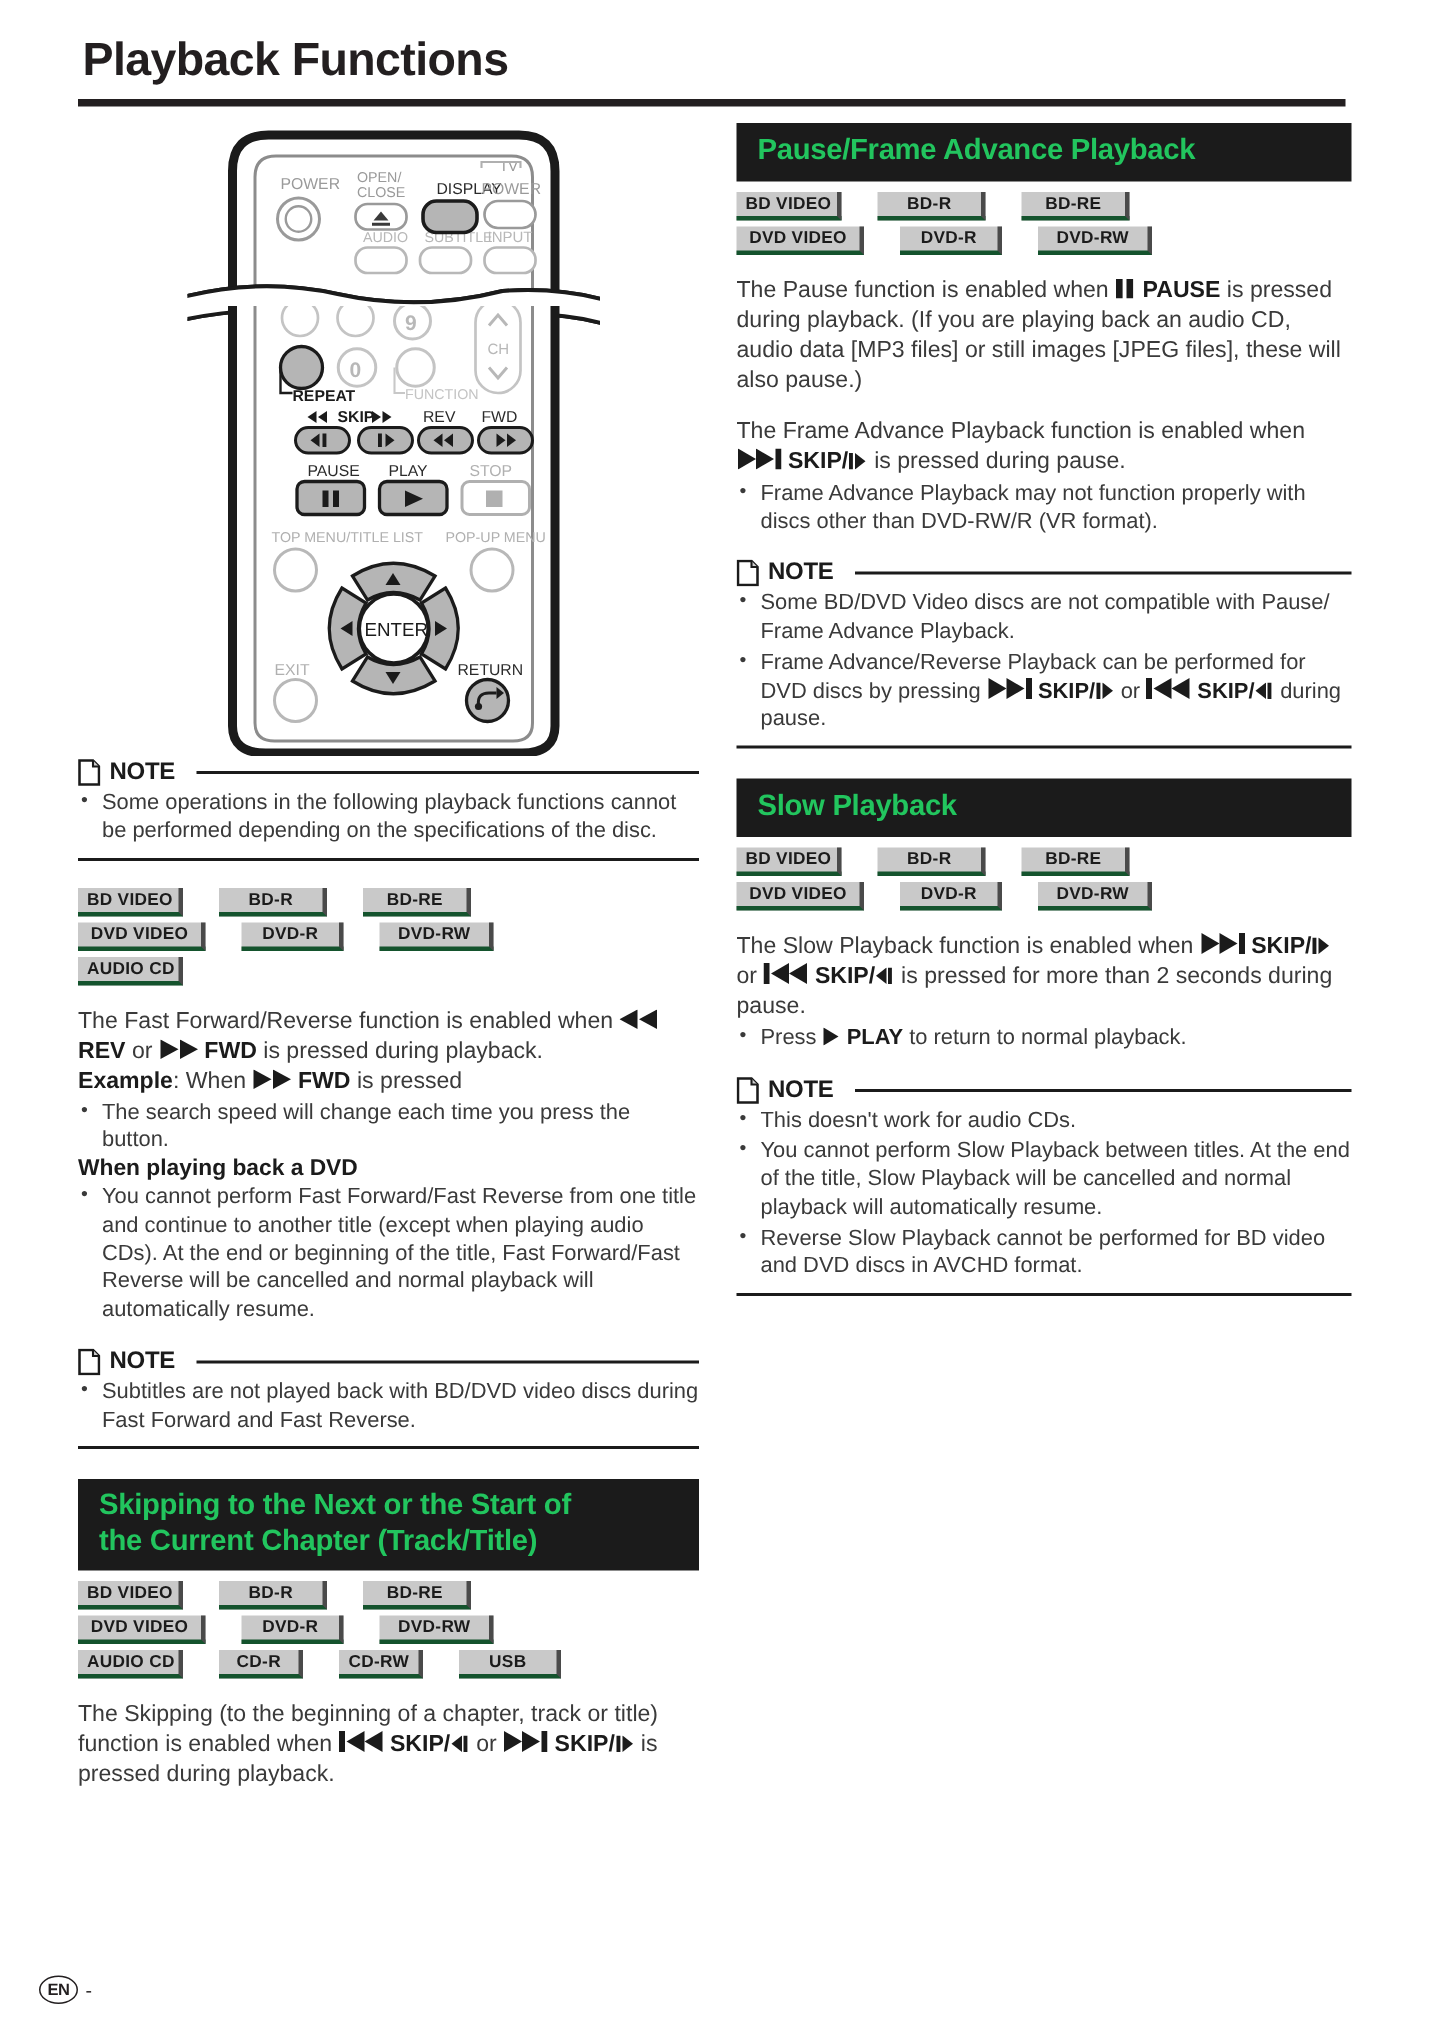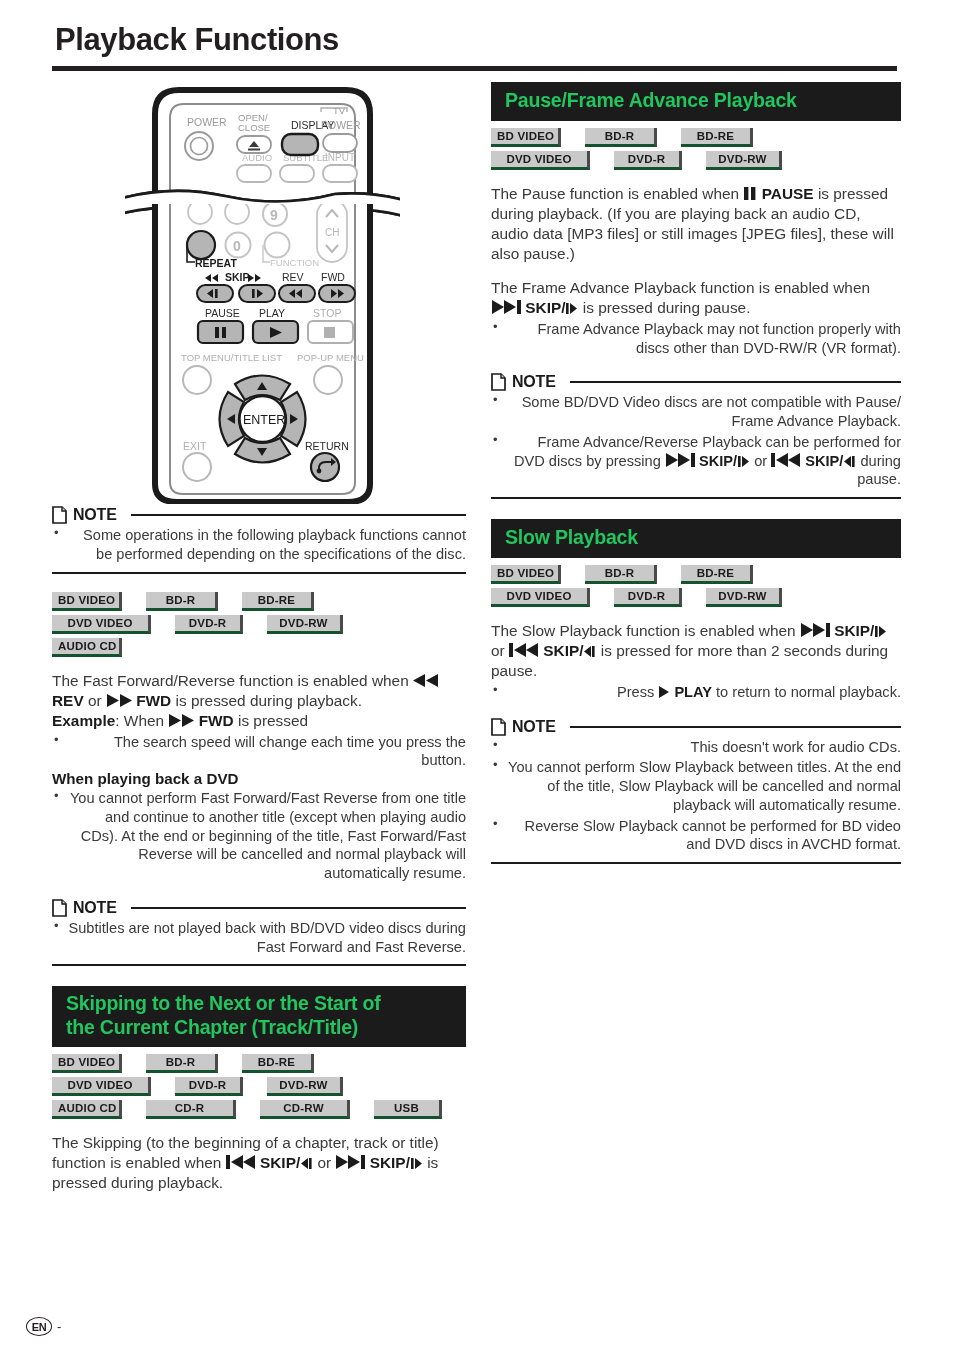--- a/index.html
+++ b/index.html
@@ -50,37 +50,37 @@
     letter-spacing:0.2px;
     padding:2px 6px 2px 6px;
     text-align:center;
     border-right:3px solid #4a4a4a;
     border-bottom:3px solid #14532d;
     margin-right:24px;
     white-space:nowrap;
   }
   .badge.w-bdvideo { width:70px; }
   .badge.w-md      { width:72px; }
-  .badge.w-dvdvid  { width:99px; }
+  .badge.w-dvdvid  { width:85px; }
   .badge.w-dvd     { width:68px; }
   .badge.w-dvdrw   { width:76px; }
   .badge.w-audio   { width:70px; }
-  .badge.w-cd      { width:90px; }
+  .badge.w-cd      { width:56px; }
   .badge.w-usb     { width:68px; }
 
   
   .body-p {
     font-size:15.4px; line-height:1.30;
     margin-top:14px;
     color:#3a3a3a;
   }
   .body-p.tighter { margin-top:0px; }
   b, strong { color:#1b1b1b; font-weight:bold; }
 
-  ul.bullets { list-style:none; margin:0; padding:0;text-align:right; }
+  ul.bullets { list-style:none; margin:0; padding:0; }
   ul.bullets li {
     position:relative;
     padding-left:16px;
     font-size:14.6px;
     line-height:1.285;
     color:#3a3a3a;
     margin-top:2px;
   }
   ul.bullets li:before {
     content:"\2022";

